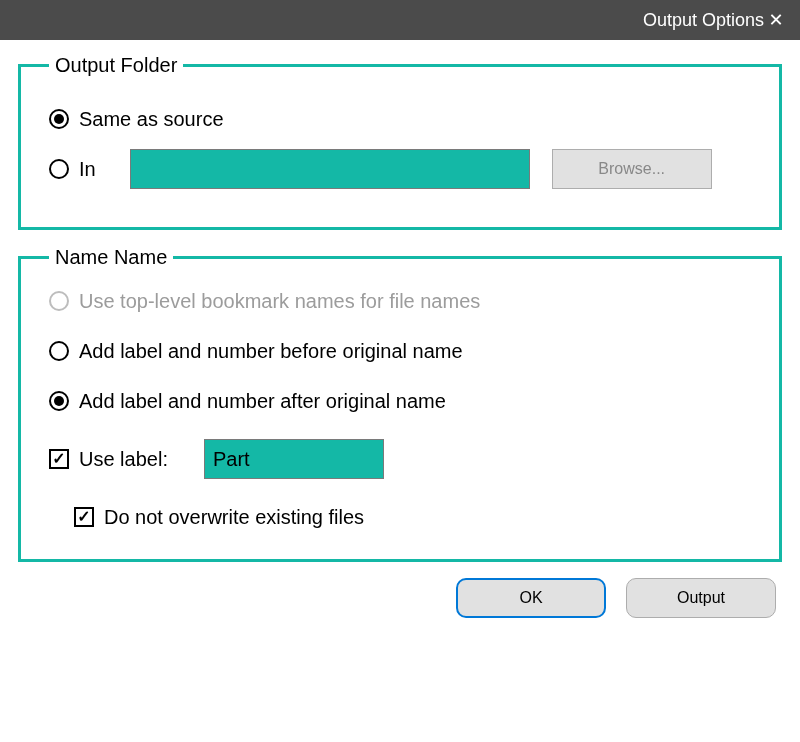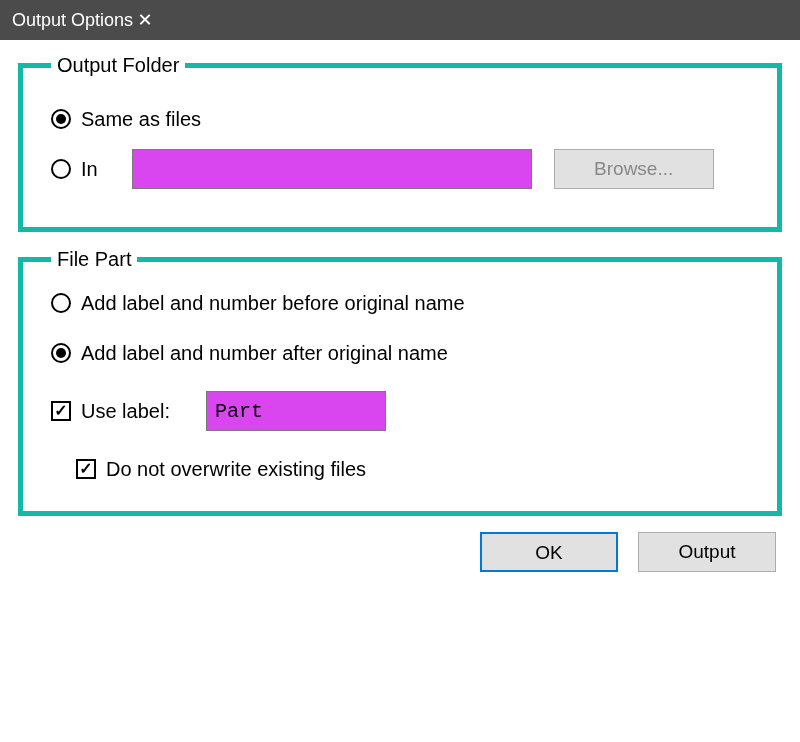--- a/index.html
+++ b/index.html
@@ -12,36 +12,36 @@
     font-size: 20px;
     color: #000;
     overflow: hidden;
   }
   .titlebar {
     height: 40px;
     background: #4b4b4b;
     color: #fff;
     display: flex;
     align-items: center;
-    justify-content: flex-start;
+    justify-content: flex-end;
     padding: 0 12px;
     font-size: 18px;
   }
   .titlebar .title { font-weight: 400; }
   .titlebar .close {
     font-size: 18px;
     width: 24px;
     text-align: center;
     line-height: 1;
   }
   .content {
     padding: 14px 18px 12px 18px;
   }
   fieldset.group {
-    border: 5px solid #14b8a6;
+    border: 3px solid #14b8a6;
     margin: 0 0 16px 0;
     padding: 20px 28px 24px 28px;
     position: relative;
   }
   fieldset.group legend {
     padding: 0 6px;
     font-size: 20px;
     color: #000;
   }
   .row {
@@ -83,30 +83,30 @@
     content: "✓";
     font-weight: 700;
   }
   .lbl { line-height: 1.2; }
   .lbl.disabled { color: #9c9c9c; }
   input.text {
     height: 40px;
     border: 1px solid #7a7a7a;
     padding: 4px 8px;
     font-size: 20px;
-    font-family: Liberation Mono, monospace;
-    background: #d946ef;
+    font-family: Liberation Sans, sans-serif;
+    background: #14b8a6;
   }
   .folder-path {
     width: 400px;
     margin-left: 34px;
   }
   button {
     font-family: inherit;
-    font-size: 19px;
+    font-size: 16px;
     height: 40px;
     border: 1px solid #adadad;
     background: #e1e1e1;
     padding: 8px 20px;
     cursor: pointer;
   }
   button:disabled {
     color: #888;
     cursor: default;
   }
@@ -125,21 +125,21 @@
     margin-left: auto;
     text-align: left;
   }
   .footer {
     display: flex;
     justify-content: flex-end;
     gap: 20px;
     margin-top: 14px;
     padding-right: 6px;
   }
-  .footer button { width: 138px; }
+  .footer button { width: 150px; border-radius: 10px; }
   .footer button.primary {
     border: 2px solid #0078d7;
     background: #e1e1e1;
   }
   .filename .row-sep .lbl { flex: 0 1 auto; }
 </style>
 </head>
 <body>
 
 <div class="titlebar">
@@ -147,35 +147,39 @@
   <span class="close">✕</span>
 </div>
 
 <div class="content">
 
   <fieldset class="group">
     <legend>Output Folder</legend>
 
     <div class="row">
       <span class="radio selected"></span>
-      <span class="lbl">Same as files</span>
+      <span class="lbl">Same as source</span>
     </div>
 
     <div class="row row-folder-in">
       <span class="radio"></span>
       <span class="lbl">In</span>
       <input class="text folder-path" value="" style="">
       <button class="browse-btn" disabled="">Browse...</button>
     </div>
   </fieldset>
 
   <fieldset class="group filename">
-    <legend>File Part</legend>
+    <legend>Name Name</legend>
 
     <div class="name-rows">
+      <div class="row">
+        <span class="radio disabled"></span>
+        <span class="lbl disabled">Use top-level bookmark names for file names</span>
+      </div>
 
       <div class="row">
         <span class="radio"></span>
         <span class="lbl">Add label and number before original name</span>
       </div>
 
       <div class="row">
         <span class="radio selected"></span>
         <span class="lbl">Add label and number after original name</span>
       </div>

